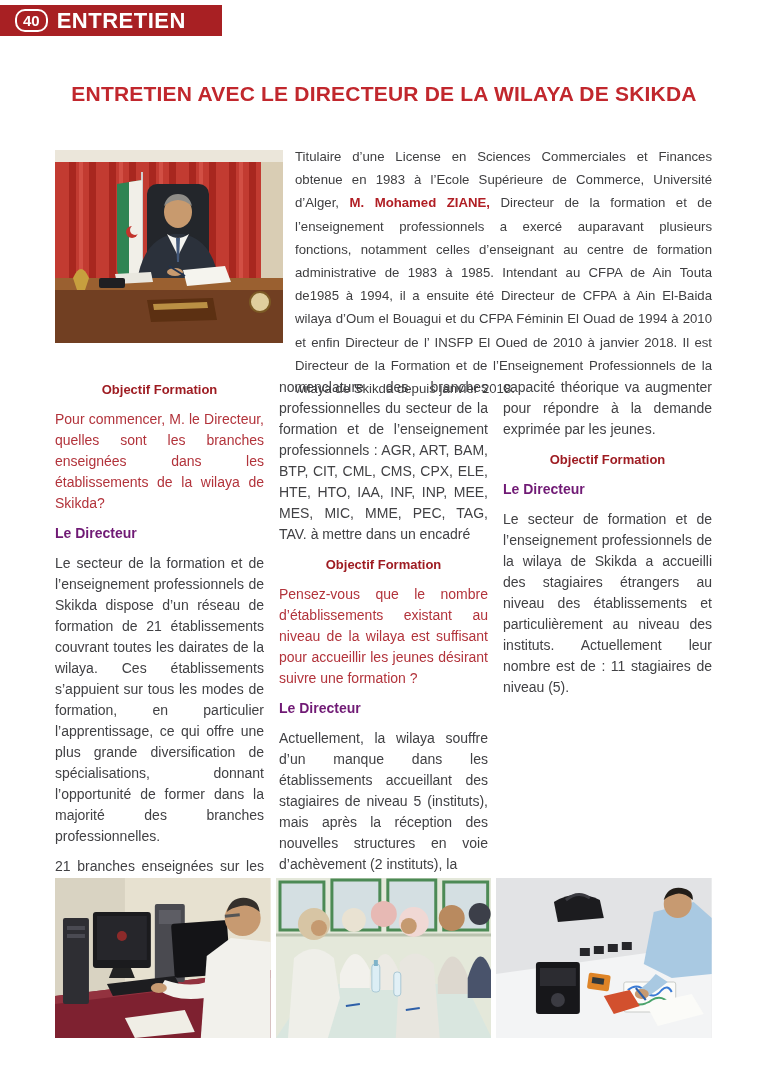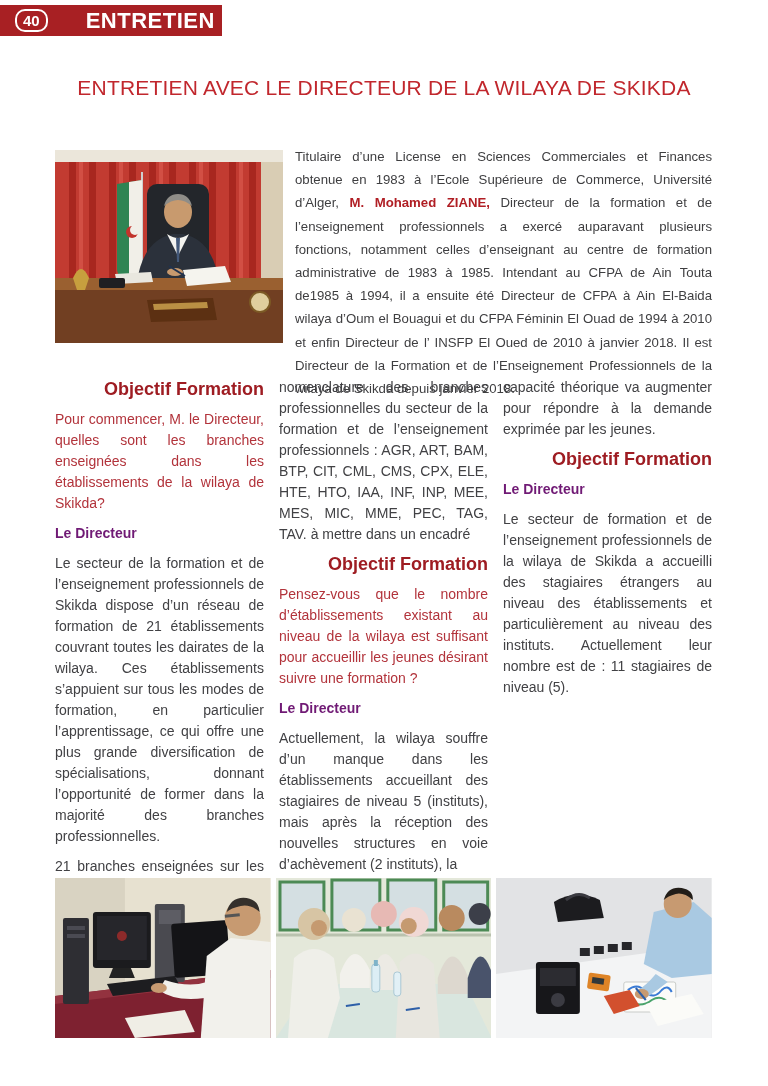--- a/index.html
+++ b/index.html
@@ -12,48 +12,48 @@
   .banner {
     position:absolute; left:0; top:5px; width:222px; height:31px;
     background:#a82023; display:flex; align-items:center;
   }
   .badge {
     margin-left:15px; color:#ffffff; font-weight:700; font-size:15px;
     border:2px solid #ffffff; border-radius:10px; padding:0 6px;
     height:19px; line-height:19px; display:inline-block;
   }
   .section-label {
-    margin-left:38px; color:#ffffff; font-weight:700; font-size:22px;
+    margin-left:9px; color:#ffffff; font-weight:700; font-size:22px;
     letter-spacing:0.5px;
   }
   
   .title {
-    position:absolute; left:0; top:76px; width:100%; margin:0;
-    text-align:center; color:#c1272d; font-weight:400; font-size:21px;
+    position:absolute; left:0; top:82px; width:100%; margin:0;
+    text-align:center; color:#c1272d; font-weight:700; font-size:21px;
     letter-spacing:0.2px;
   }
   
   .lead { position:absolute; left:55px; top:150px; width:657px; display:flex; gap:12px; }
   .portrait-frame { width:228px; height:193px; flex:0 0 auto; overflow:hidden; }
   .portrait-frame svg { display:block; width:100%; height:100%; }
   .intro {
     flex:1; margin:-5px 0 0; text-align:justify;
     font-size:13.2px; line-height:23.2px; color:#3e3e40;
   }
   .intro .name { color:#b01e24; font-weight:700; }
   
   .cols { position:absolute; left:55px; top:377px; width:657px; display:flex; gap:15px; }
   .col {
     flex:1; min-width:0; text-align:justify;
     font-size:14px; line-height:21px; color:#414144;
   }
   .col p { margin:0 0 9px; }
   .col-heading {
-    color:#9e1c22; font-weight:700; font-size:18px;
-    margin:8px 0 3px; text-align:right;
+    color:#9e1c22; font-weight:700; font-size:13px;
+    margin:8px 0 3px; text-align:center;
   }
   .col .col-heading:first-child { margin-top:2px; }
   .question { color:#b2333b; }
   .speaker { font-weight:700; color:#701a75; text-align:left; margin:0 0 8px; }
   
   .photos {
     position:absolute; left:55px; top:878px; width:657px; height:160px;
     display:flex; gap:5px;
   }
   .photo { flex:1; height:160px; overflow:hidden; }

